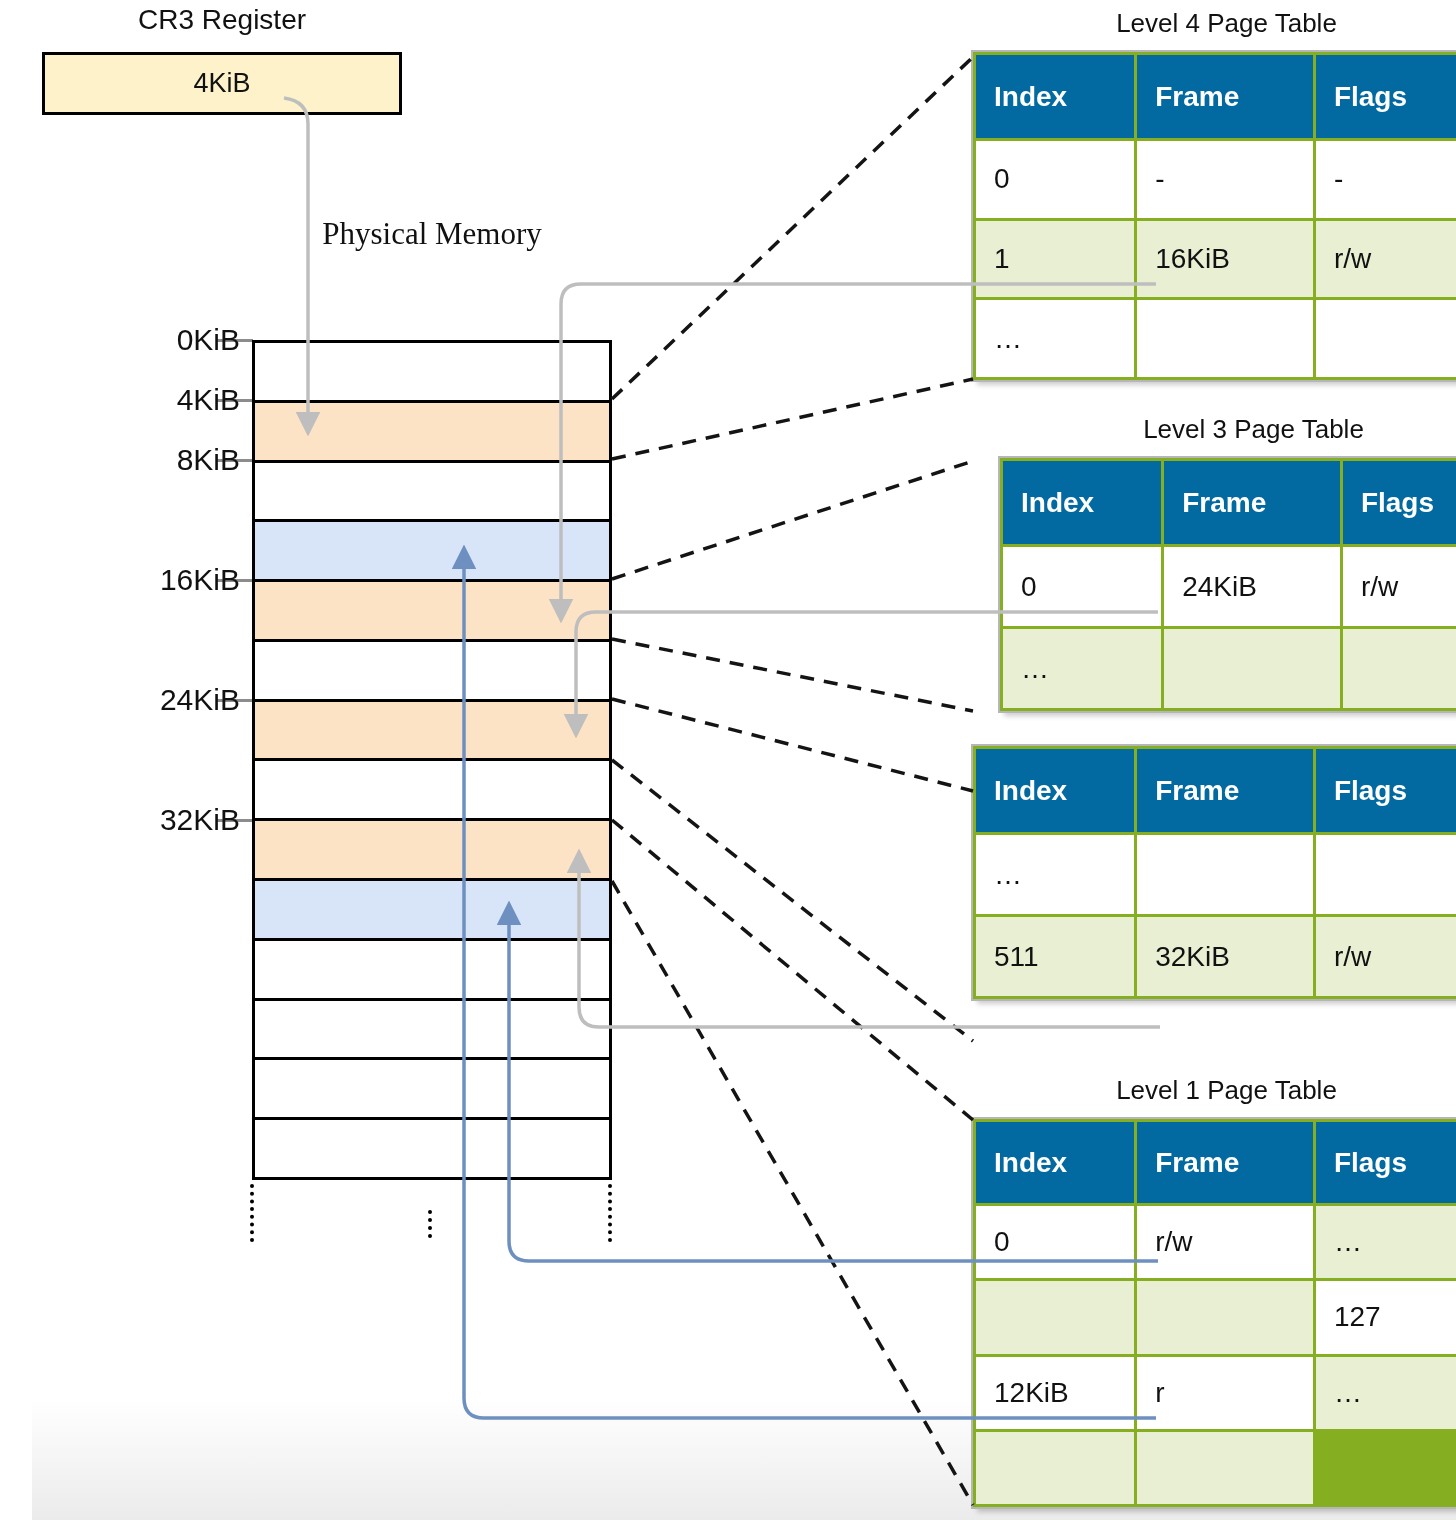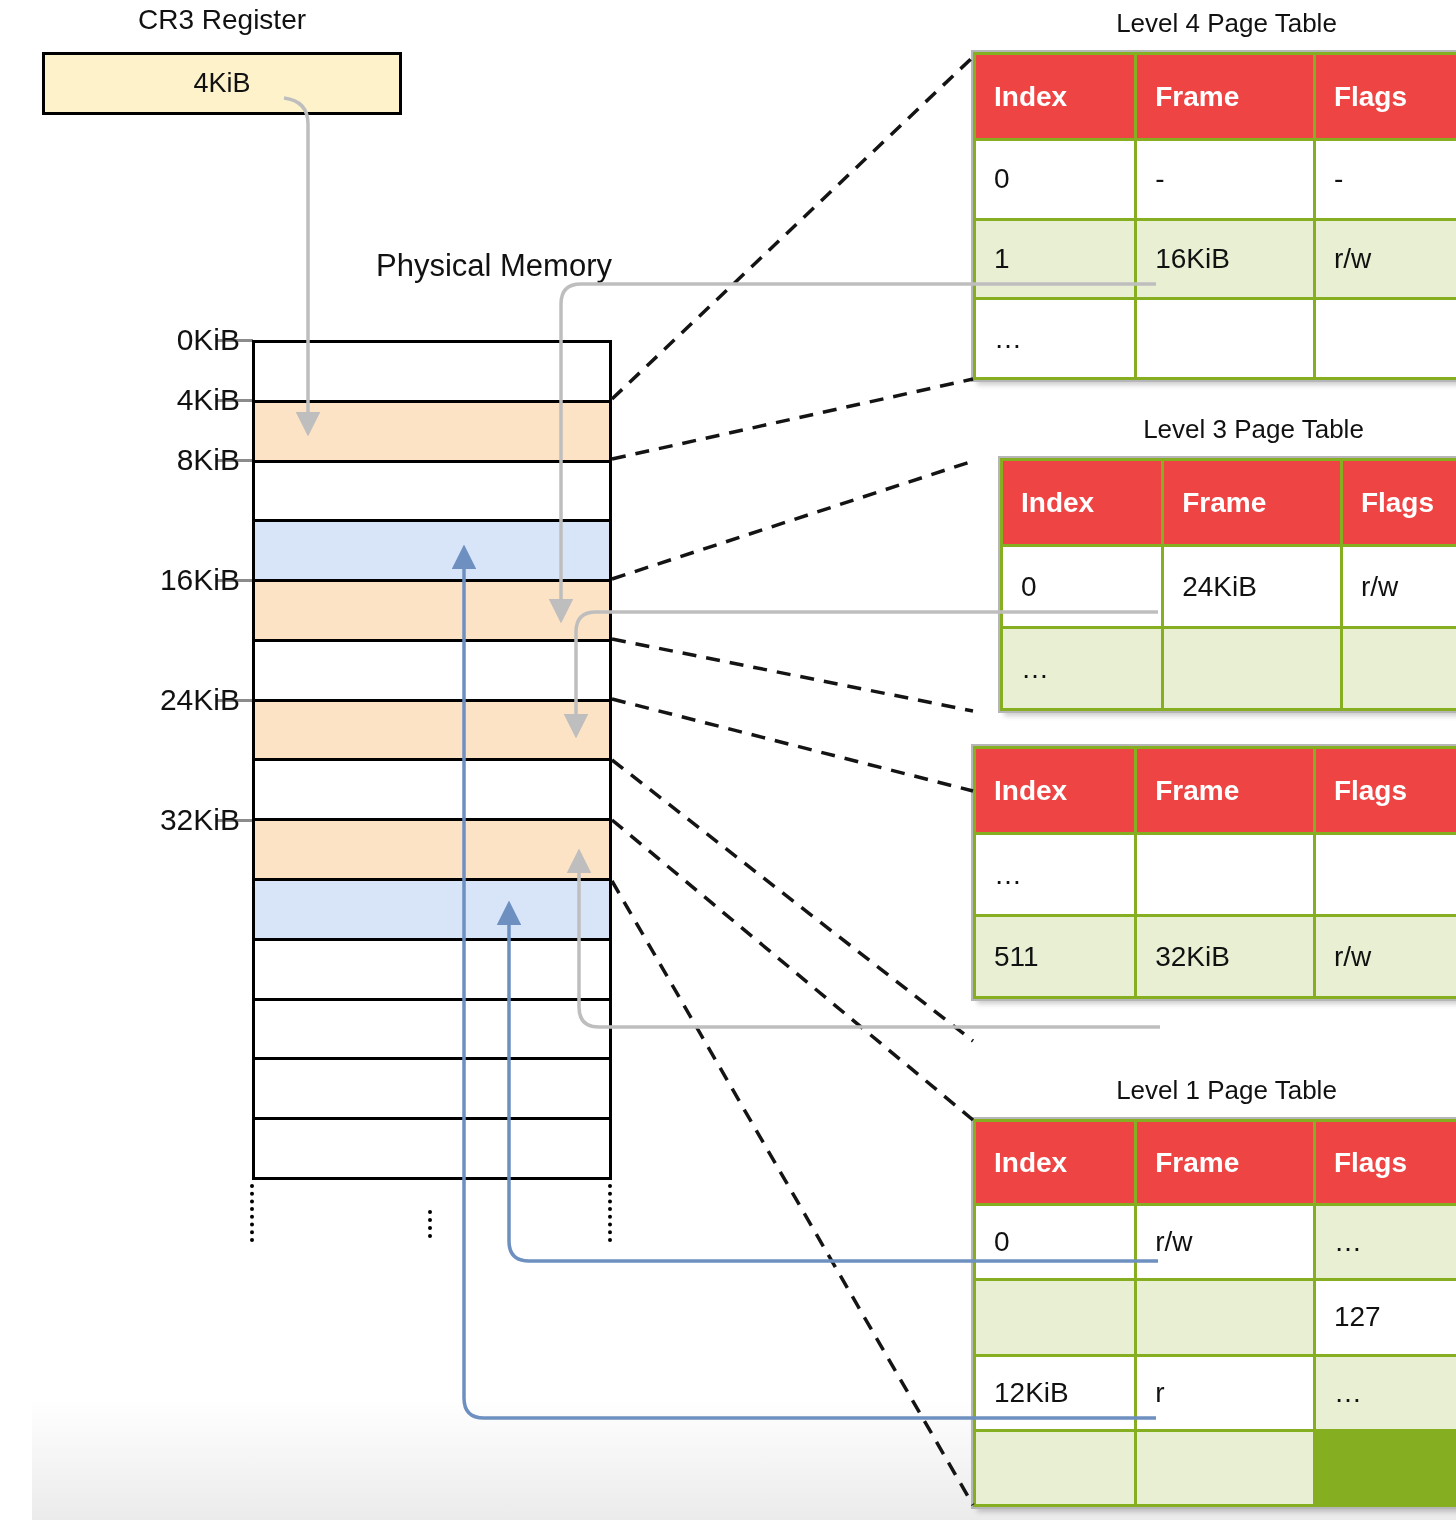--- a/index.html
+++ b/index.html
@@ -6,38 +6,38 @@
   .stage{
     position:relative;width:1456px;height:1520px;overflow:hidden;
     background:linear-gradient(180deg,#ffffff 0%,#ffffff 92%,#ebebec 100%);
     font-family:"Liberation Sans","DejaVu Sans",sans-serif;color:#111;margin-left:32px;
   }
   
   .cr3-label{position:absolute;left:10px;top:4px;width:360px;text-align:center;font-size:28px;}
   .cr3-box{position:absolute;left:10px;top:52px;width:360px;height:63px;box-sizing:border-box;
     background:#FEF2CB;border:3px solid #000;display:flex;align-items:center;justify-content:center;font-size:27px;}
   
-  .pm-label{position:absolute;left:220px;top:248px;width:360px;text-align:right;font-size:31px;}
+  .pm-label{position:absolute;left:220px;top:216px;width:360px;text-align:center;font-size:31px;font-family:Liberation Serif, serif;}
   .memory{position:absolute;left:220px;top:340px;width:360px;height:840px;box-sizing:border-box;
     border:3px solid #000;display:flex;flex-direction:column;z-index:1;}
   .mrow{flex:1;border-bottom:3px solid #000;}
   .mrow:last-child{border-bottom:none;}
   .mrow.white{background:#ffffff;}
   .mrow.orange{background:#FDE3C5;}
   .mrow.blue{background:#D8E4F8;}
   .tick{position:absolute;left:184px;width:37px;height:3px;background:#8c8c8c;}
   .ticklabel{position:absolute;left:0;width:162px;height:36px;line-height:36px;text-align:right;font-size:30px;padding-left:46px;}
   .dotcol{position:absolute;width:0;border-left:4px dotted #000;}
   
   .ptable{position:absolute;left:941px;width:507px;z-index:2;}
   .ptitle{height:30px;line-height:30px;text-align:center;font-size:26px;margin-bottom:14px;}
   .pgrid{display:grid;grid-template-columns:162fr 180fr 165fr;gap:3px;box-sizing:border-box;
     background:#85AE20;border:3px solid #85AE20;outline:2px solid #b6b6b8;
     box-shadow:4px 5px 5px rgba(0,0,0,0.20);}
-  .hcell{background:#ef4444;color:#fff;font-weight:bold;font-size:28px;display:flex;align-items:center;padding-left:18px;}
+  .hcell{background:#0369a1;color:#fff;font-weight:bold;font-size:28px;display:flex;align-items:center;padding-left:18px;}
   .cell{background:#fff;font-size:28px;display:flex;align-items:center;padding-left:18px;}
   .cell.shade{background:#E9EFD3;}
   
   .connectors{position:absolute;left:0;top:0;z-index:3;pointer-events:none;}
 </style>
 </head>
 <body>
 
 <div class="stage">
 

